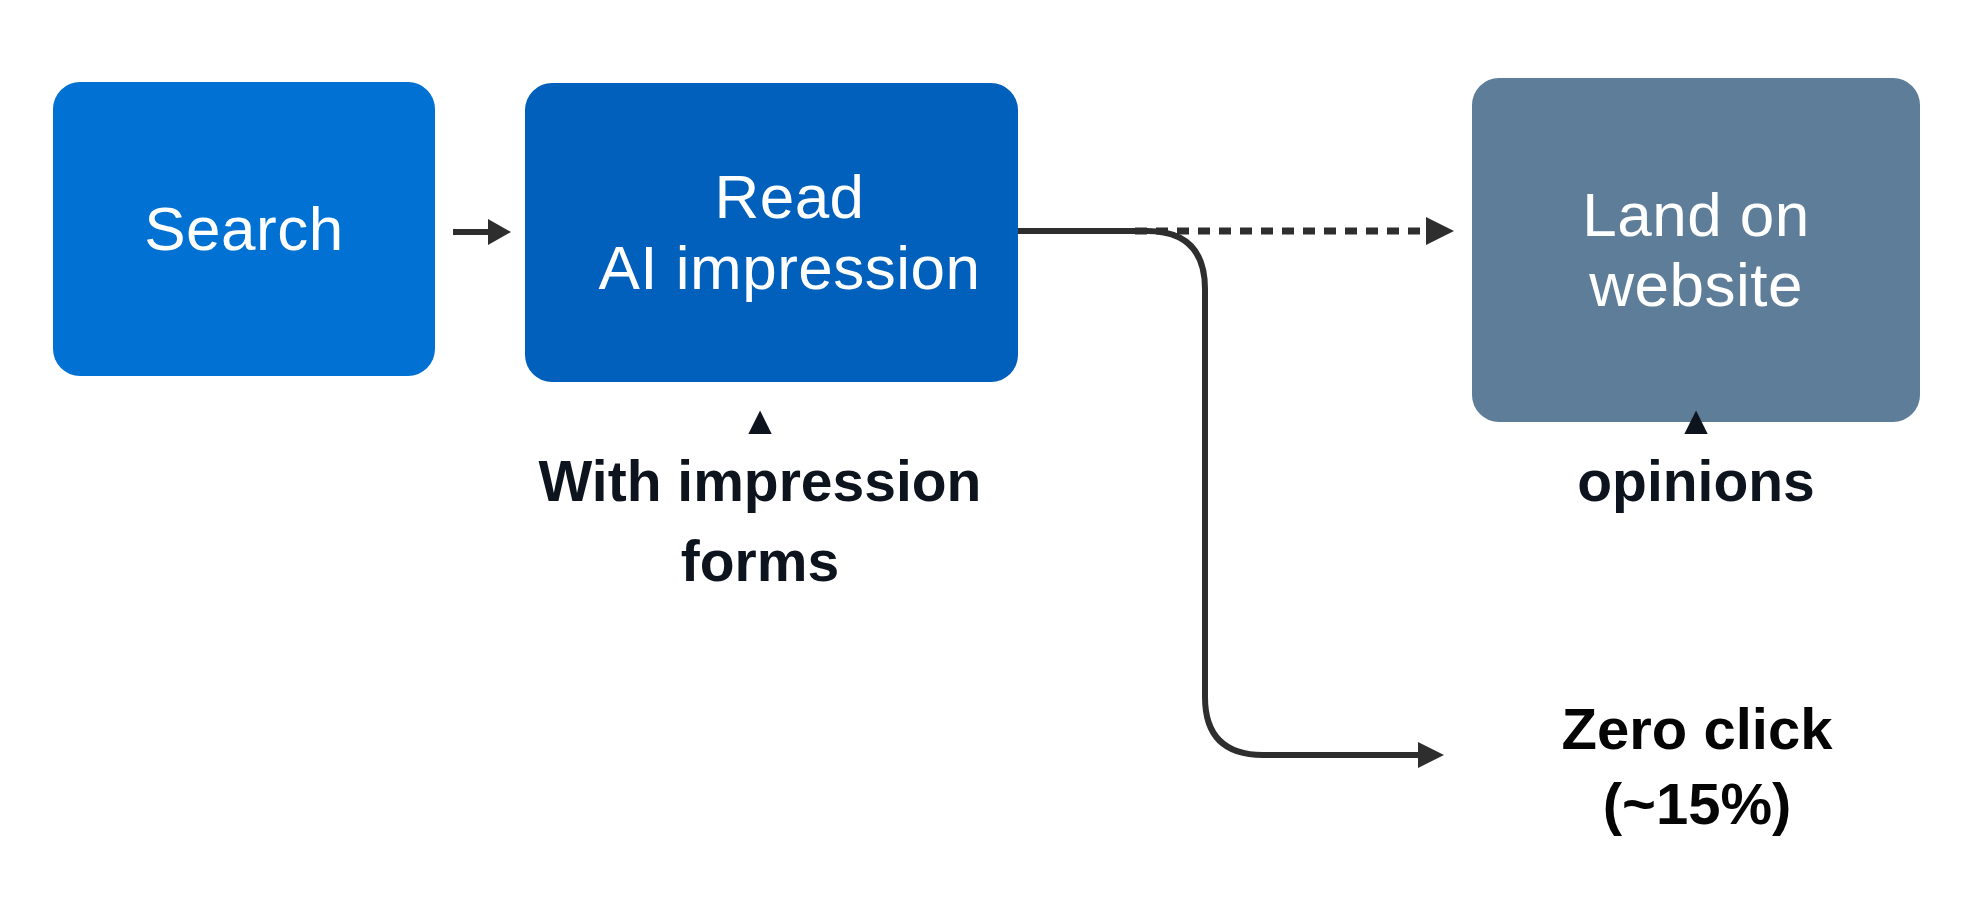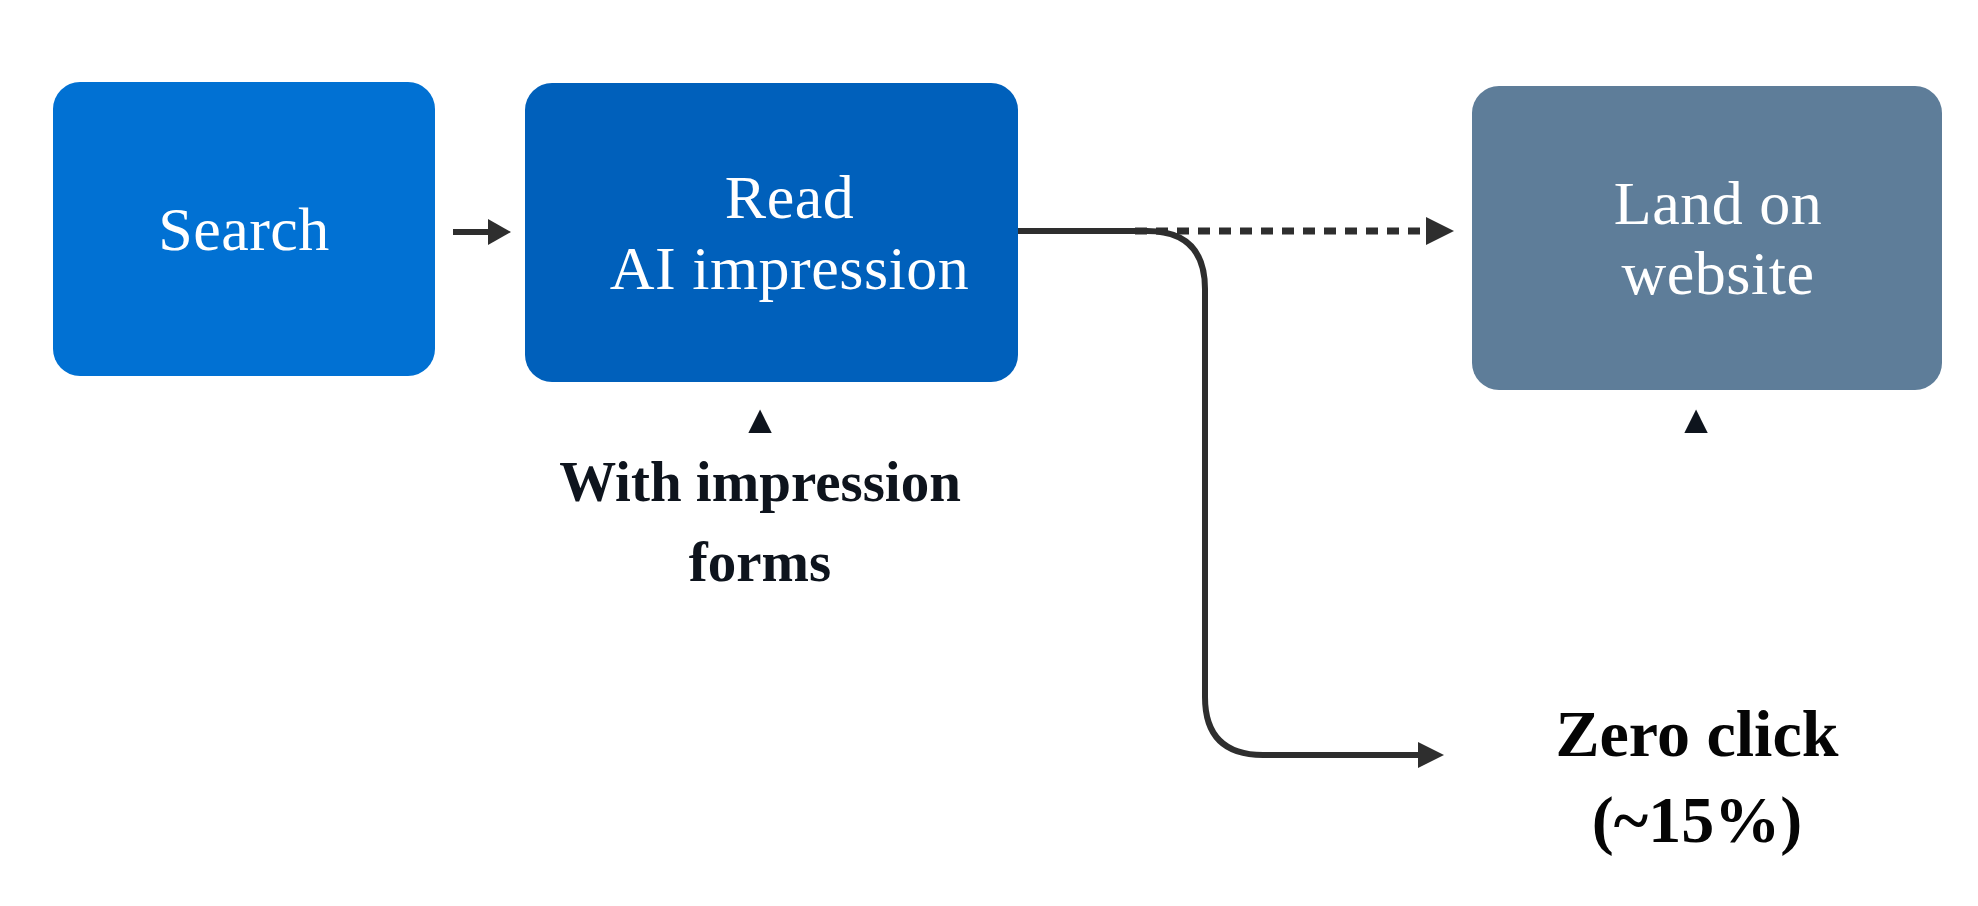--- a/index.html
+++ b/index.html
@@ -2,21 +2,21 @@
 <html><head>
 <meta charset="utf-8">
 <style>
   html, body { margin: 0; padding: 0; background: #ffffff; }
   .canvas {
     position: relative;
     width: 1978px;
     height: 906px;
     background: #ffffff;
     overflow: hidden;
-    font-family: Liberation Serif, serif;
+    font-family: Liberation Sans, sans-serif;
   }
   .connectors {
     position: absolute;
     left: 0; top: 0;
     width: 1978px; height: 906px;
   }
   .node {
     position: absolute;
     border-radius: 27px;
     display: flex;
@@ -26,21 +26,21 @@
   }
   .node-label {
     color: #ffffff;
     font-size: 62px;
     font-weight: 500;
     line-height: 1.13;
     letter-spacing: 0.5px;
   }
   #node-search { left: 53px;   top: 82px; width: 382px; height: 294px; }
   #node-read   { left: 525px;  top: 83px; width: 457px; height: 299px; }
-  #node-land   { left: 1472px; top: 86px; width: 448px; height: 304px; padding-left: 22px; }
+  #node-land   { left: 1472px; top: 78px; width: 448px; height: 344px; }
 
   .annotation {
     position: absolute;
     width: 500px;
     text-align: center;
     font-size: 57px;
     font-weight: 600;
     line-height: 1.4;
   }
   #annotation-first-impression { left: 510px;  top: 400px; }
@@ -49,21 +49,21 @@
     display: block;
     font-size: 40px;
     line-height: 1;
     margin-bottom: 2px;
   }
   .outcome {
     position: absolute;
     left: 1447px; top: 691px;
     width: 500px;
     text-align: center;
-    font-size: 66px;
+    font-size: 58px;
     font-weight: 700;
     line-height: 1.3;
   }
 </style>
 </head>
 <body>
 
 <div class="canvas">
 
   <svg class="connectors" viewBox="0 0 1978 906" xmlns="http://www.w3.org/2000/svg">
@@ -108,20 +108,21 @@
     <span class="marker">▲</span>
     <div>
       <div>With impression</div>
       <div>forms</div>
     </div>
   </div>
 
   <div class="annotation" id="annotation-pre-formed" style="color: rgb(14, 20, 29);">
     <span class="marker">▲</span>
     <div>
+      <div>opinions</div>
     </div>
   </div>
 
   <div class="outcome" id="outcome-zero-click" style="color: rgb(5, 5, 5);">
     <div>Zero click</div>
     <div>(~15%)</div>
   </div>
 
 </div>
 

